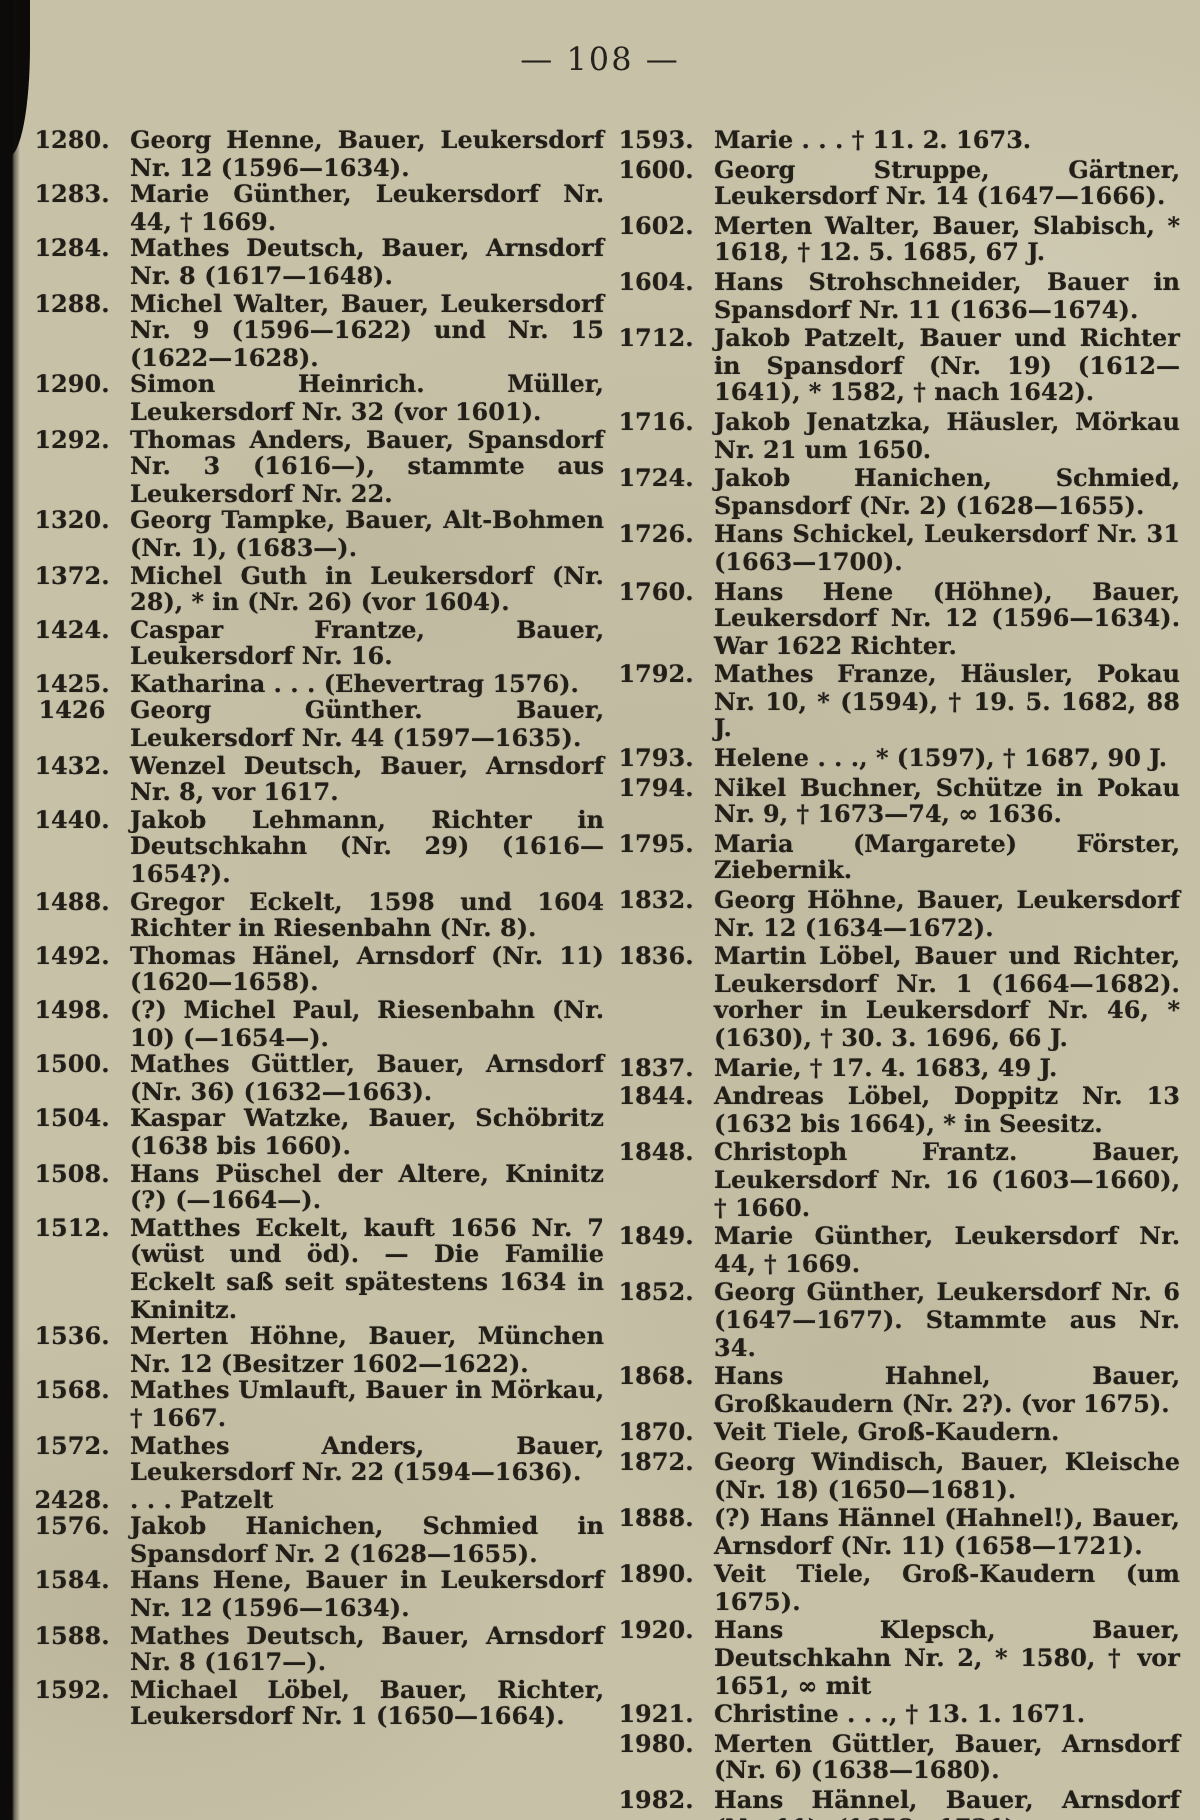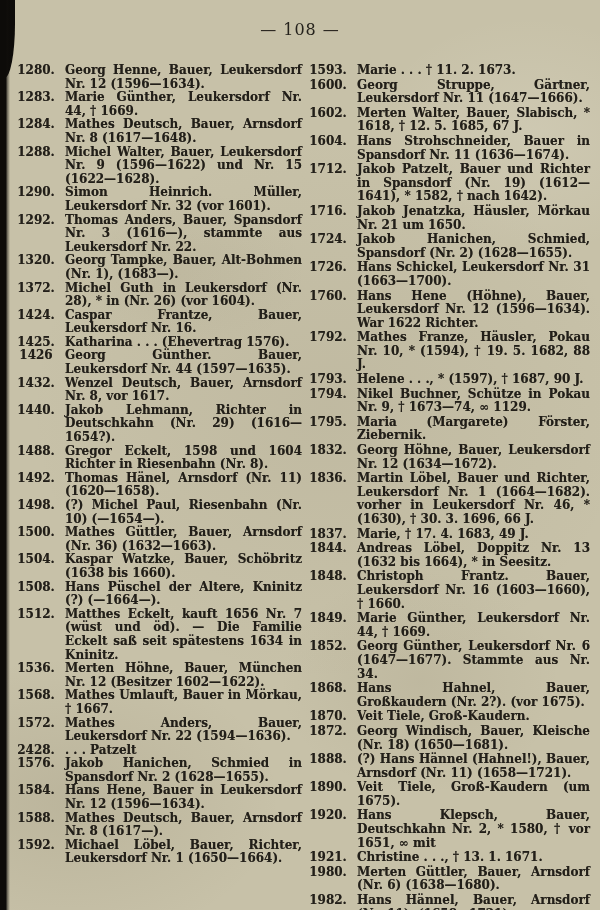--- a/index.html
+++ b/index.html
@@ -185,21 +185,21 @@
   </div>
     </div>
 
   <div class="col col-right" id="col-right">
       <div class="entry">
     <span class="num">1593.</span>
     <span class="txt">Marie . . . † 11. 2. 1673.</span>
   </div>
       <div class="entry">
     <span class="num">1600.</span>
-    <span class="txt">Georg Struppe, Gärtner, Leukersdorf Nr. 11 (1647—1666).</span>
+    <span class="txt">Georg Struppe, Gärtner, Leukersdorf Nr. 14 (1647—1666).</span>
   </div>
       <div class="entry">
     <span class="num">1602.</span>
     <span class="txt">Merten Walter, Bauer, Slabisch, * 1618, † 12. 5. 1685, 67 J.</span>
   </div>
       <div class="entry">
     <span class="num">1604.</span>
     <span class="txt">Hans Strohschneider, Bauer in Spansdorf Nr. 11 (1636—1674).</span>
   </div>
       <div class="entry">
@@ -225,21 +225,21 @@
       <div class="entry">
     <span class="num">1792.</span>
     <span class="txt">Mathes Franze, Häusler, Pokau Nr. 10, * (1594), † 19. 5. 1682, 88 J.</span>
   </div>
       <div class="entry">
     <span class="num">1793.</span>
     <span class="txt">Helene . . ., * (1597), † 1687, 90 J.</span>
   </div>
       <div class="entry">
     <span class="num">1794.</span>
-    <span class="txt">Nikel Buchner, Schütze in Pokau Nr. 9, † 1673—74, ∞ 1129.</span>
+    <span class="txt">Nikel Buchner, Schütze in Pokau Nr. 9, † 1673—74, ∞ 1636.</span>
   </div>
       <div class="entry">
     <span class="num">1795.</span>
     <span class="txt">Maria (Margarete) Förster, Ziebernik.</span>
   </div>
       <div class="entry">
     <span class="num">1832.</span>
     <span class="txt">Georg Höhne, Bauer, Leukersdorf Nr. 12 (1634—1672).</span>
   </div>
       <div class="entry">

